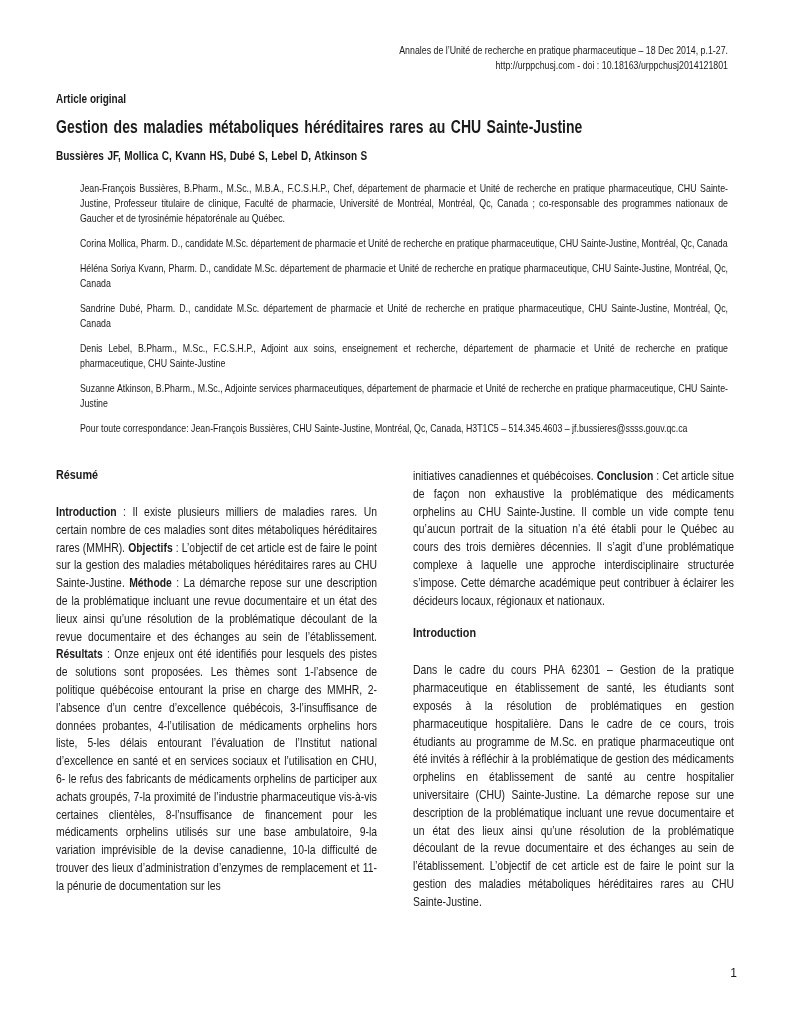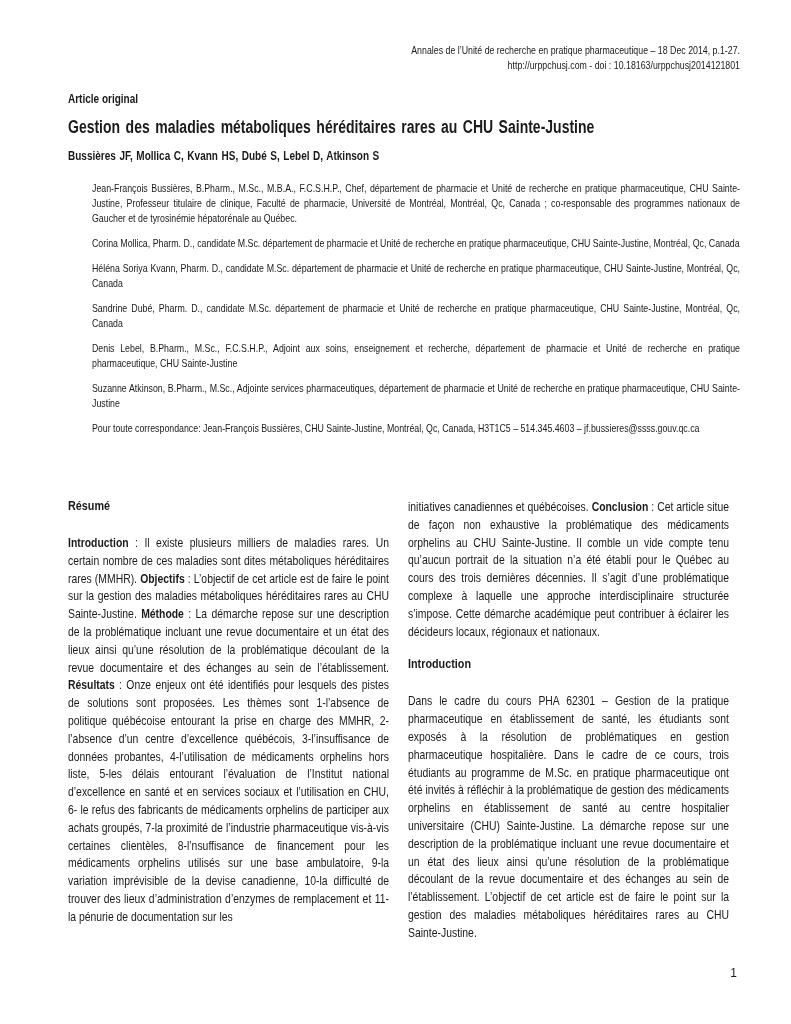--- a/index.html
+++ b/index.html
@@ -1,31 +1,31 @@
 <!DOCTYPE html>
 <html><head>
 <meta charset="utf-8">
 <style>
   html,body { margin:0; padding:0; }
   body {
     width:791px; height:1024px; background:#ffffff; color:#1a1a1a;
     font-family:"Liberation Sans","DejaVu Sans",sans-serif;
     position:relative; overflow:hidden;
   }
-  .content { position:absolute; left:68px; top:0; width:672px; }
+  .content { position:absolute; left:56px; top:0; width:672px; }
   
   .narrow { width:125%; transform:scaleX(0.8); transform-origin:0 0; }
   .masthead { margin-top:43px; font-size:11px; line-height:14.5px; text-align:right; }
   .kicker { margin-top:20px; font-size:12.5px; font-weight:bold; line-height:15px; }
   .title  { margin:8px 0 0 0; font-size:17.5px; font-weight:bold; line-height:24px; word-spacing:2px; }
   .authors{ margin-top:9px; font-size:12.5px; font-weight:bold; line-height:17px; word-spacing:1px; }
   .affils { margin-top:16px;margin-left:24px; }
   .affils p { margin:0 0 10px 0; font-size:11px; line-height:15px; text-align:justify; hyphens:none; }
   .affils p.corr { margin-bottom:0; text-align:left; }
-  .columns { display:flex; gap:19px; margin-top:62px; }
+  .columns { display:flex; gap:36px; margin-top:31px; }
   .col { width:321px; flex:none; }
   .sec-heading { font-size:13.5px; font-weight:bold; line-height:16px; }
   .sec-heading.intro { margin-top:16px; }
   .body { margin:0; font-size:13px; line-height:17.8px; text-align:justify; hyphens:none; }
   .body.after-heading { margin-top:20px; }
   .body b { font-weight:bold; }
   .pagenum { position:absolute; top:966px; right:54px; font-size:12px; line-height:14px; }
 </style>
 </head>
 <body>

